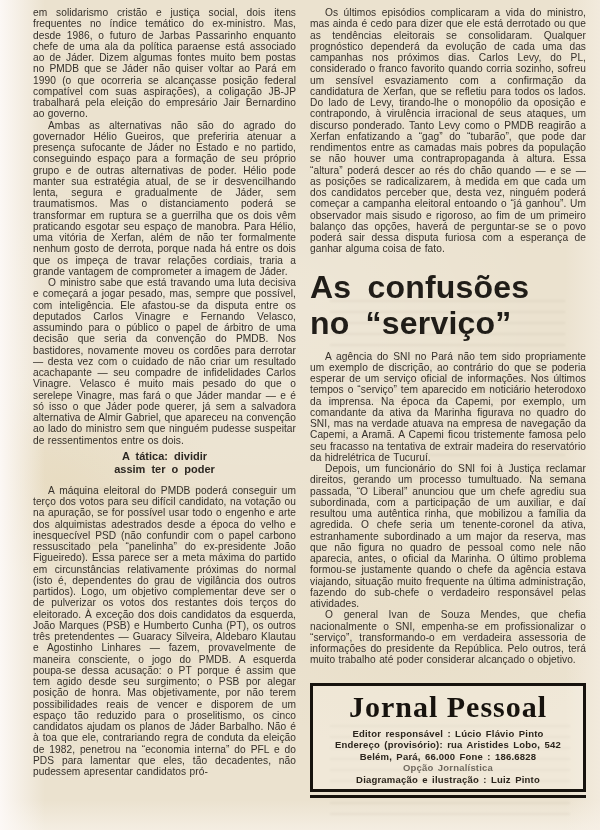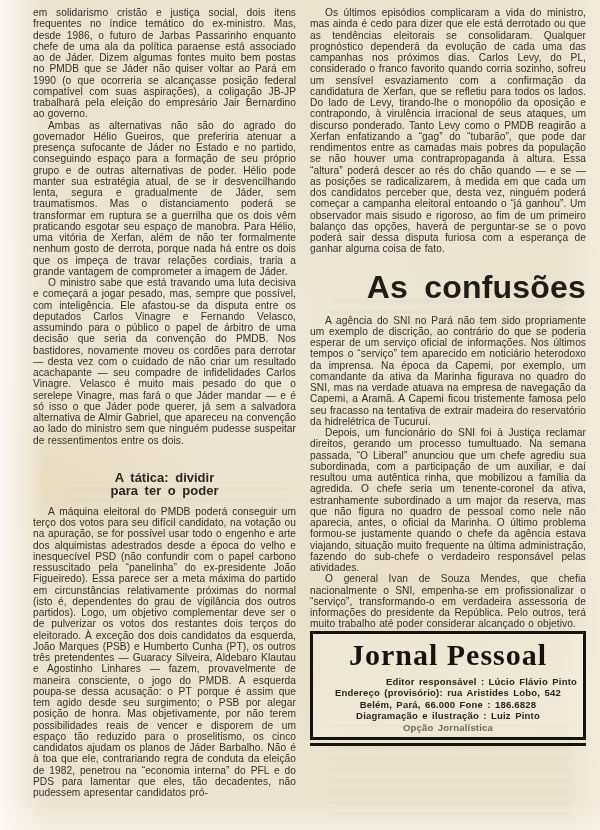--- a/index.html
+++ b/index.html
@@ -38,40 +38,40 @@
     text-align: justify;
     text-indent: 15px;
     word-spacing: 0.5px;
     letter-spacing: 0.05px;
     color: #35302a;
     hyphens: auto;
     -webkit-hyphens: auto;
   }
   .par.first { text-indent: 0; }
   .subhead {
-    font-size: 13px;
+    font-size: 11px;
     line-height: 13px;
     font-weight: bold;
     text-align: center;
-    margin: 25px 0 9px;
+    margin: 4px 0 9px;
     color: #2b2722;
     word-spacing: 3px;
   }
   .headline {
     font-weight: 700;
     font-size: 32px;
     line-height: 36px;
-    text-align: right;
+    text-align: left;
     margin: 14px 0 10px;
     color: #201d18;
     word-spacing: 7px;
     letter-spacing: 0.2px;
   }
   .masthead {
-    margin-top: 1px;
+    margin-top: 17px;
     border: 3px solid #17130e;
     padding: 4px 6px 4px;
     text-align: center;
     background: rgba(255,252,245,0.25);
   }
   .masthead-title {
     font-family: "Liberation Serif", "DejaVu Serif", serif;
     font-weight: bold;
     font-size: 30px;
     line-height: 34px;
@@ -79,21 +79,21 @@
     letter-spacing: 1px;
   }
   .masthead-line {
     font-size: 9.5px;
     font-weight: bold;
     line-height: 11.6px;
     color: #2b251d;
     letter-spacing: 0.2px;
     word-spacing: 1.5px;
   }
-  .masthead-line.first-line { margin-top: 4px; text-align: right; }
+  .masthead-line.first-line { margin-top: 4px; }
   .masthead-line.faded { opacity: 0.65; }
   .masthead-underline {
     height: 3px;
     background: #17130e;
     margin-top: 3px;
   }
   
   .ghost {
     position: absolute;
     opacity: 0.06;
@@ -115,41 +115,42 @@
   <div class="ghost ghost-3"></div>
 
   <div class="columns">
 
     <div class="col-left">
       <p class="par first">em solidarismo cristão e justiça social, dois itens frequentes no índice temático do ex-ministro. Mas, desde 1986, o futuro de Jarbas Passarinho enquanto chefe de uma ala da política paraense está associado ao de Jáder. Dizem algumas fontes muito bem postas no PMDB que se Jáder não quiser voltar ao Pará em 1990 (o que ocorreria se alcançasse posição federal compatível com suas aspirações), a coligação JB-JP trabalhará pela eleição do empresário Jair Bernardino ao governo.</p>
       <p class="par">Ambas as alternativas não são do agrado do governador Hélio Gueiros, que preferiria atenuar a presença sufocante de Jáder no Estado e no partido, conseguindo espaço para a formação de seu próprio grupo e de outras alternativas de poder. Hélio pode manter sua estratégia atual, de se ir desvencilhando lenta, segura e gradualmente de Jáder, sem traumatismos. Mas o distanciamento poderá se transformar em ruptura se a guerrilha que os dois vêm praticando esgotar seu espaço de manobra. Para Hélio, uma vitória de Xerfan, além de não ter formalmente nenhum gosto de derrota, porque nada há entre os dois que os impeça de travar relações cordiais, traria a grande vantagem de comprometer a imagem de Jáder.</p>
       <p class="par">O ministro sabe que está travando uma luta decisiva e começará a jogar pesado, mas, sempre que possível, com inteligência. Ele afastou-se da disputa entre os deputados Carlos Vinagre e Fernando Velasco, assumindo para o público o papel de árbitro de uma decisão que seria da convenção do PMDB. Nos bastidores, novamente moveu os cordões para derrotar — desta vez com o cuidado de não criar um resultado acachapante — seu compadre de infidelidades Carlos Vinagre. Velasco é muito mais pesado do que o serelepe Vinagre, mas fará o que Jáder mandar — e é só isso o que Jáder pode querer, já sem a salvadora alternativa de Almir Gabriel, que apareceu na convenção ao lado do ministro sem que ninguém pudesse suspeitar de ressentimentos entre os dois.</p>
       <h3 class="subhead">
         <span>A tática:  dividir</span><br>
-        <span>para ter o poder</span>
+        <span>assim ter o poder</span>
       </h3>
       <p class="par">A máquina eleitoral do PMDB poderá conseguir um terço dos votos para seu difícil candidato, na votação ou na apuração, se for possível usar todo o engenho e arte dos alquimistas adestrados desde a época do velho e inesquecível PSD (não confundir com o papel carbono ressuscitado pela “panelinha” do ex-presidente João Figueiredo). Essa parece ser a meta máxima do partido em circunstâncias relativamente próximas do normal (isto é, dependentes do grau de vigilância dos outros partidos). Logo, um objetivo complementar deve ser o de pulverizar os votos dos restantes dois terços do eleitorado. À exceção dos dois candidatos da esquerda, João Marques (PSB) e Humberto Cunha (PT), os outros três pretendentes — Guaracy Silveira, Aldebaro Klautau e Agostinho Linhares — fazem, provavelmente de maneira consciente, o jogo do PMDB. A esquerda poupa-se dessa acusação: o PT porque é assim que tem agido desde seu surgimento; o PSB por alegar posição de honra. Mas objetivamente, por não terem possibilidades reais de vencer e disporem de um espaço tão reduzido para o proselitismo, os cinco candidatos ajudam os planos de Jáder Barbalho. Não é à toa que ele, contrariando regra de conduta da eleição de 1982, penetrou na “economia interna” do PFL e do PDS para lamentar que eles, tão decadentes, não pudessem apresentar candidatos pró-</p>
     </div>
 
     <div class="col-right">
       <p class="par">Os últimos episódios complicaram a vida do ministro, mas ainda é cedo para dizer que ele está derrotado ou que as tendências eleitorais se consolidaram. Qualquer prognóstico dependerá da evolução de cada uma das campanhas nos próximos dias. Carlos Levy, do PL, considerado o franco favorito quando corria sozinho, sofreu um sensível esvaziamento com a confirmação da candidatura de Xerfan, que se refletiu para todos os lados. Do lado de Levy, tirando-lhe o monopólio da oposição e contrapondo, à virulência irracional de seus ataques, um discurso ponderado. Tanto Levy como o PMDB reagirão a Xerfan enfatizando a “gag” do “tubarão”, que pode dar rendimentos entre as camadas mais pobres da população se não houver uma contrapropaganda à altura. Essa “altura” poderá descer ao rés do chão quando — e se — as posições se radicalizarem, à medida em que cada um dos candidatos perceber que, desta vez, ninguém poderá começar a campanha eleitoral entoando o “já ganhou”. Um observador mais sisudo e rigoroso, ao fim de um primeiro balanço das opções, haverá de perguntar-se se o povo poderá sair dessa disputa furiosa com a esperança de ganhar alguma coisa de fato.</p>
 
       <h1 class="headline">
         <span>As confusões</span><br>
+        <span>no “serviço”</span>
       </h1>
 
       <p class="par">A agência do SNI no Pará não tem sido propriamente um exemplo de discrição, ao contrário do que se poderia esperar de um serviço oficial de informações. Nos últimos tempos o “serviço” tem aparecido em noticiário heterodoxo da imprensa. Na época da Capemi, por exemplo, um comandante da ativa da Marinha figurava no quadro do SNI, mas na verdade atuava na empresa de navegação da Capemi, a Aramã. A Capemi ficou tristemente famosa pelo seu fracasso na tentativa de extrair madeira do reservatório da hidrelétrica de Tucuruí.</p>
       <p class="par">Depois, um funcionário do SNI foi à Justiça reclamar direitos, gerando um processo tumultuado. Na semana passada, “O Liberal” anunciou que um chefe agrediu sua subordinada, com a participação de um auxiliar, e daí resultou uma autêntica rinha, que mobilizou a família da agredida. O chefe seria um tenente-coronel da ativa, estranhamente subordinado a um major da reserva, mas que não figura no quadro de pessoal como nele não aparecia, antes, o oficial da Marinha. O último problema formou-se justamente quando o chefe da agência estava viajando, situação muito frequente na última administração, fazendo do sub-chefe o verdadeiro responsável pelas atividades.</p>
       <p class="par">O general Ivan de Souza Mendes, que chefia nacionalmente o SNI, empenha-se em profissionalizar o “serviço”, transformando-o em verdadeira assessoria de informações do presidente da República. Pelo outros, terá muito trabalho até poder considerar alcançado o objetivo.</p>
 
       <div class="masthead">
         <div class="masthead-title">Jornal Pessoal</div>
         <div class="masthead-line first-line">Editor responsável :  Lúcio Flávio Pinto</div>
         <div class="masthead-line">Endereço (provisório):  rua Aristides Lobo, 542</div>
         <div class="masthead-line">Belém, Pará, 66.000   Fone :  186.6828</div>
+        <div class="masthead-line faded">Opção Jornalística</div>
         <div class="masthead-line">Diagramação e ilustração :  Luiz Pinto</div>
-        <div class="masthead-line faded">Opção Jornalística</div>
       </div>
       <div class="masthead-underline"></div>
     </div>
 
   </div>
 </div>
 
 </body></html>

